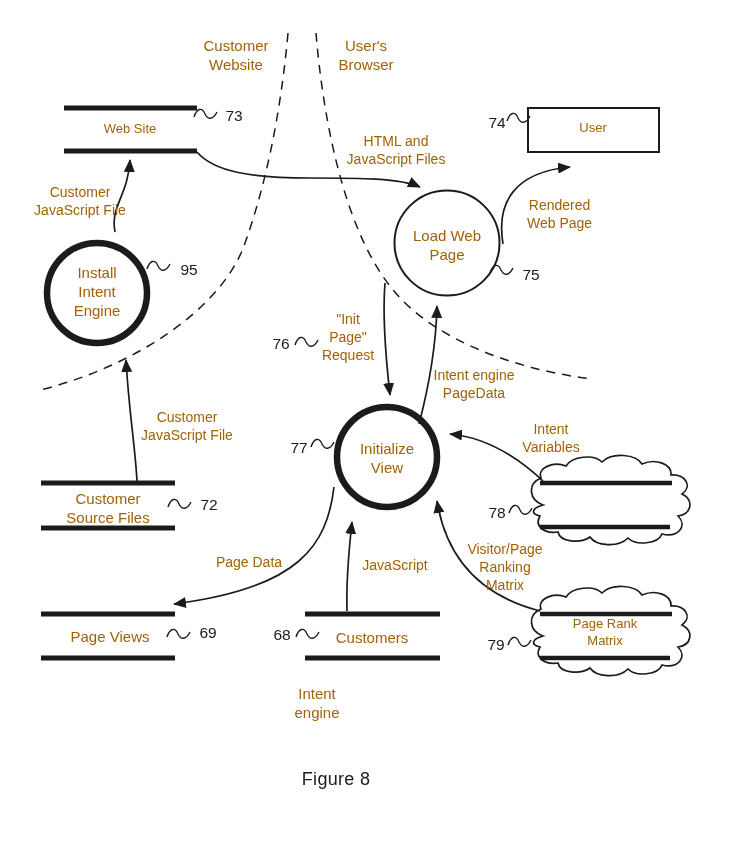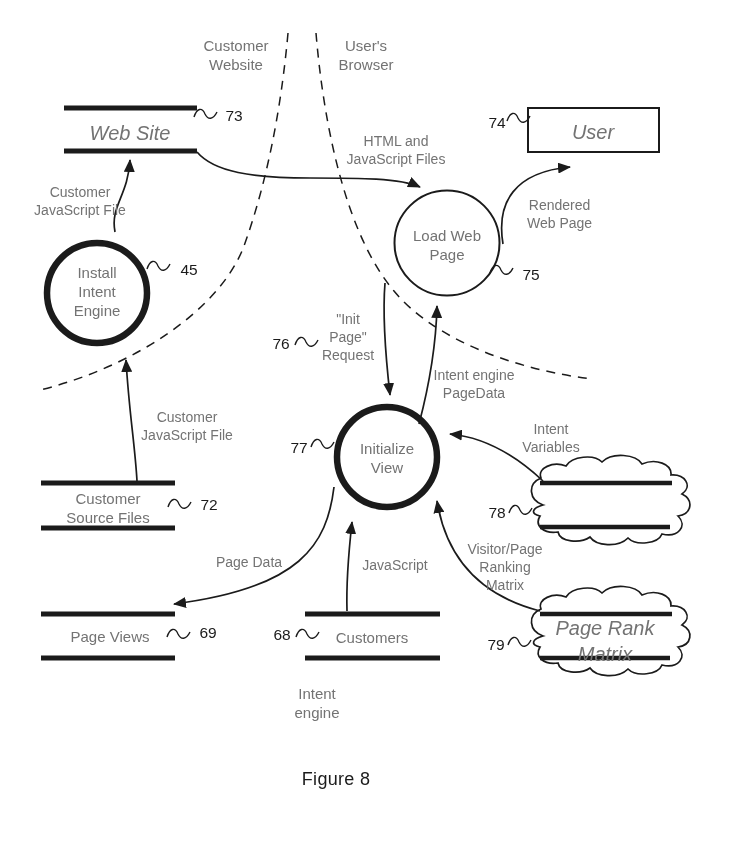--- a/index.html
+++ b/index.html
@@ -3,26 +3,26 @@
 <meta charset="utf-8">
 <style>
   html,body { margin:0; padding:0; background:#fff; }
   .canvas {
     position:relative; width:750px; height:852px; background:#ffffff;
     font-family:"Liberation Sans", sans-serif; color:#1b1b1b; overflow:hidden;
   }
   .canvas svg { position:absolute; left:0; top:0; }
   .lbl {
     position:absolute; white-space:pre-line; text-align:center;
-    transform:translateX(-50%); line-height:1.28; color:#737373;
+    transform:translateX(-50%); line-height:1.28; color:#a16207;
   }
   .lbl.left { transform:none; text-align:center; }
   .f13 { font-size:14px; }
   .f15 { font-size:15px; }
-  .f16 { font-size:20px;font-style:italic; }
+  .f16 { font-size:13px; }
   .ref { position:absolute; transform:translateX(-50%); font-size:15.5px; }
   .caption { position:absolute; transform:translateX(-50%); font-size:18px; letter-spacing:.3px; }
 </style>
 </head>
 <body>
 
 <div class="canvas">
 
   <svg width="750" height="852" viewBox="0 0 750 852">
     <defs>
@@ -145,21 +145,21 @@
 Variables</div>
   <div class="lbl f13" style="left:228px; top:554px;margin-left:21px;">Page Data</div>
   <div class="lbl f13" style="left:395px; top:557px;">JavaScript</div>
   <div class="lbl f13" style="left:505px; top:541px;">Visitor/Page
 Ranking
 Matrix</div>
 
   <div class="ref" style="left:234px; top:107px;">73</div>
   <div class="ref" style="left:497px; top:114px;">74</div>
   <div class="ref" style="left:531px; top:266px;">75</div>
-  <div class="ref" style="left:189px; top:261px;">45</div>
+  <div class="ref" style="left:189px; top:261px;">95</div>
   <div class="ref" style="left:281px; top:335px;">76</div>
   <div class="ref" style="left:299px; top:439px;text-align:center;">77</div>
   <div class="ref" style="left:209px; top:496px;">72</div>
   <div class="ref" style="left:208px; top:624px;">69</div>
   <div class="ref" style="left:282px; top:626px;">68</div>
   <div class="ref" style="left:497px; top:504px;">78</div>
   <div class="ref" style="left:496px; top:636px;">79</div>
 
   <div class="caption" style="left:336px; top:769px;">Figure 8</div>
 

